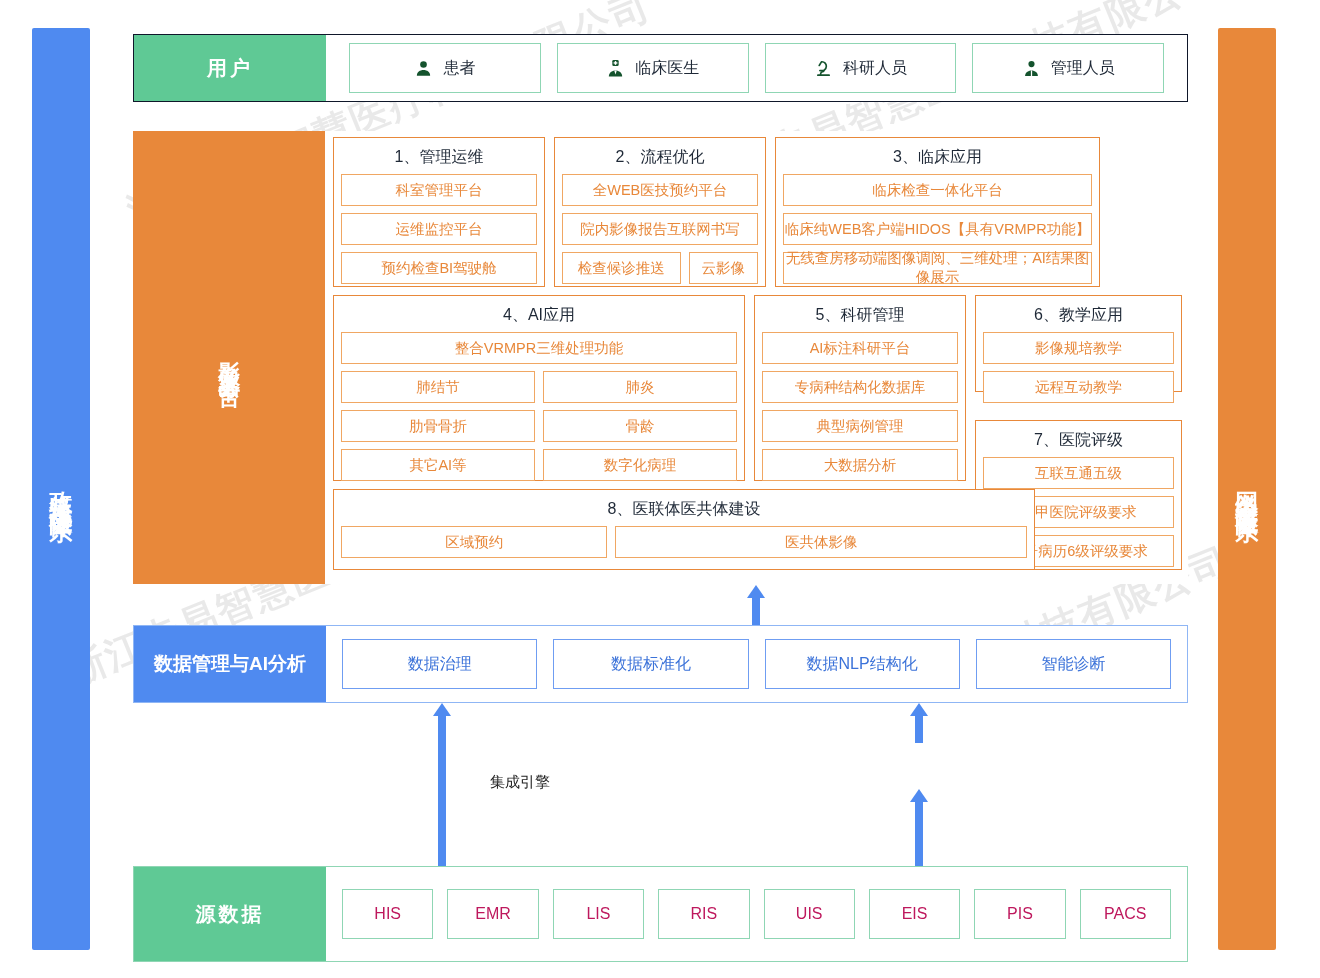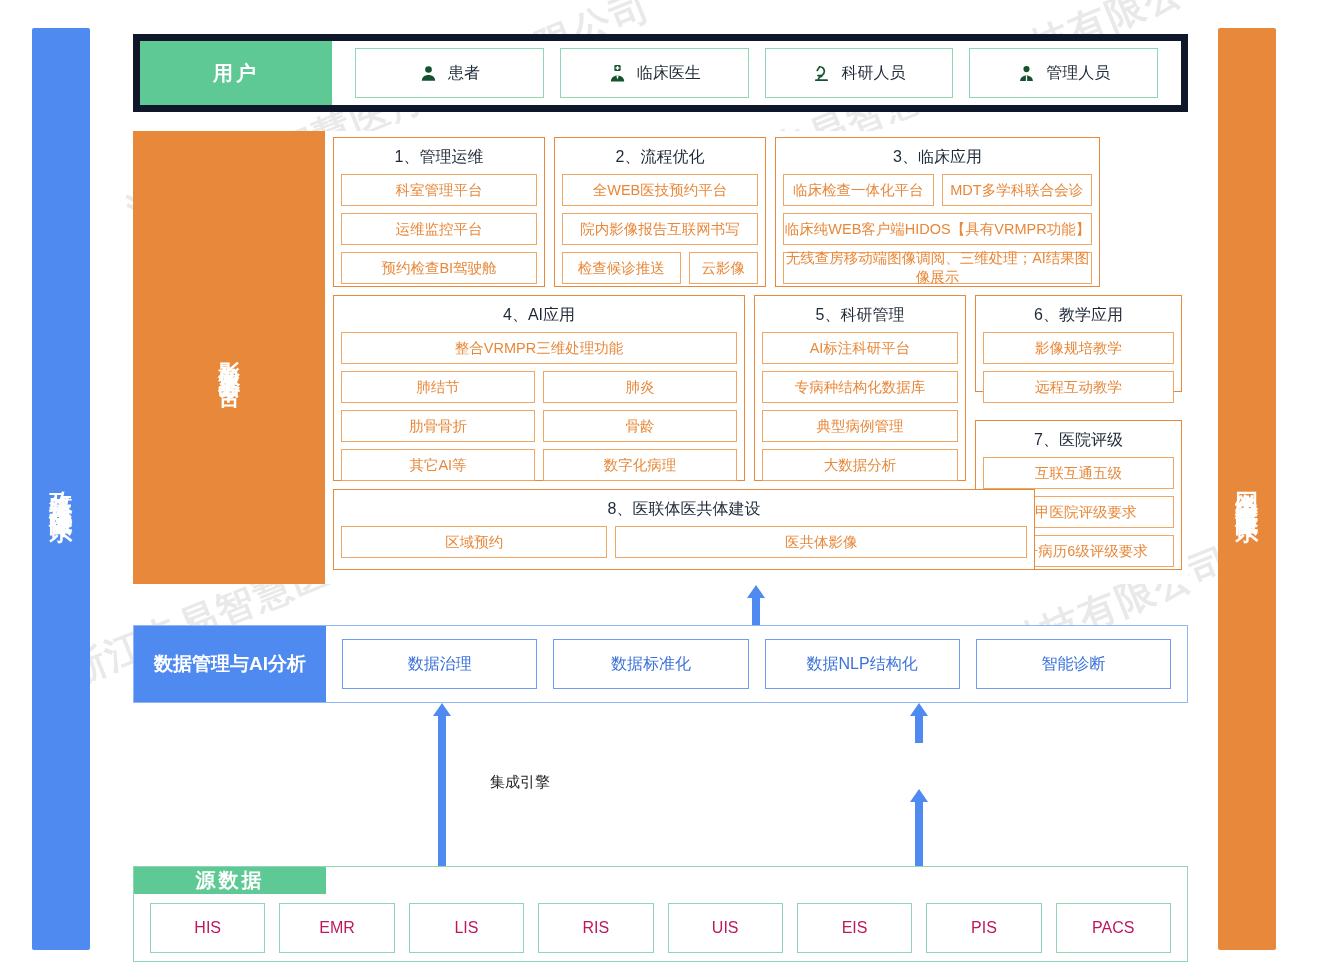--- a/index.html
+++ b/index.html
@@ -68,22 +68,22 @@
     font-weight: 700;
     flex: 0 0 auto;
   }
   .band-body {
     flex: 1 1 auto;
     position: relative;
   }
 
   
   #row-users {
-    left: 133px; top: 34px; width: 1055px; height: 78px;
-    border: 7px solid #0f172a;
+    left: 133px; top: 34px; width: 1055px; height: 68px;
+    border: 1px solid #0f172a;
     background: #ffffff;
   }
   #row-users .band-label {
     width: 192px; background: #5FC995; font-size: 20px; letter-spacing: 3px;
   }
   #users-items {
     display: flex; align-items: center; gap: 16px;
     padding: 0 23px; height: 100%;
   }
   .user-chip {
@@ -200,21 +200,20 @@
     border-left: 9px solid transparent;
     border-right: 9px solid transparent;
     border-bottom: 13px solid #4F8AF0;
   }
 
   
   #row-source {
     left: 133px; top: 866px; width: 1055px; height: 96px;
     border: 1px solid #8FD6B4;
     background: #ffffff;
-    flex-direction: column;
   }
   #row-source .band-label {
     width: 192px; background: #5FC995; font-size: 20px; letter-spacing: 3px;
   }
   #source-items {
     display: flex; align-items: center; gap: 14px;
     padding: 0 16px; height: 100%;
   }
   .src-chip {
     flex: 1 1 0; height: 50px;
@@ -329,21 +328,20 @@
         <div class="orow">
           <div class="obox" style="flex:1.9 1 0;">检查候诊推送</div>
           <div class="obox" style="flex:1.1 1 0;">云影像</div>
         </div>
       </div>
 
       <div class="ogroup" style="left:450px; top:6px; width:325px; height:150px;">
         <div class="ogroup-title">3、临床应用</div>
         <div class="orow">
           <div class="obox">临床检查一体化平台</div>
-          <div class="obox">MDT多学科联合会诊</div>
         </div>
         <div class="orow">
             <div class="obox">临床纯WEB客户端HIDOS【具有VRMPR功能】</div>
           </div>
         <div class="orow">
             <div class="obox">无线查房移动端图像调阅、三维处理；AI结果图像展示</div>
           </div>
       </div>
 
       <div class="ogroup" style="left:8px; top:164px; width:412px; height:186px;">

